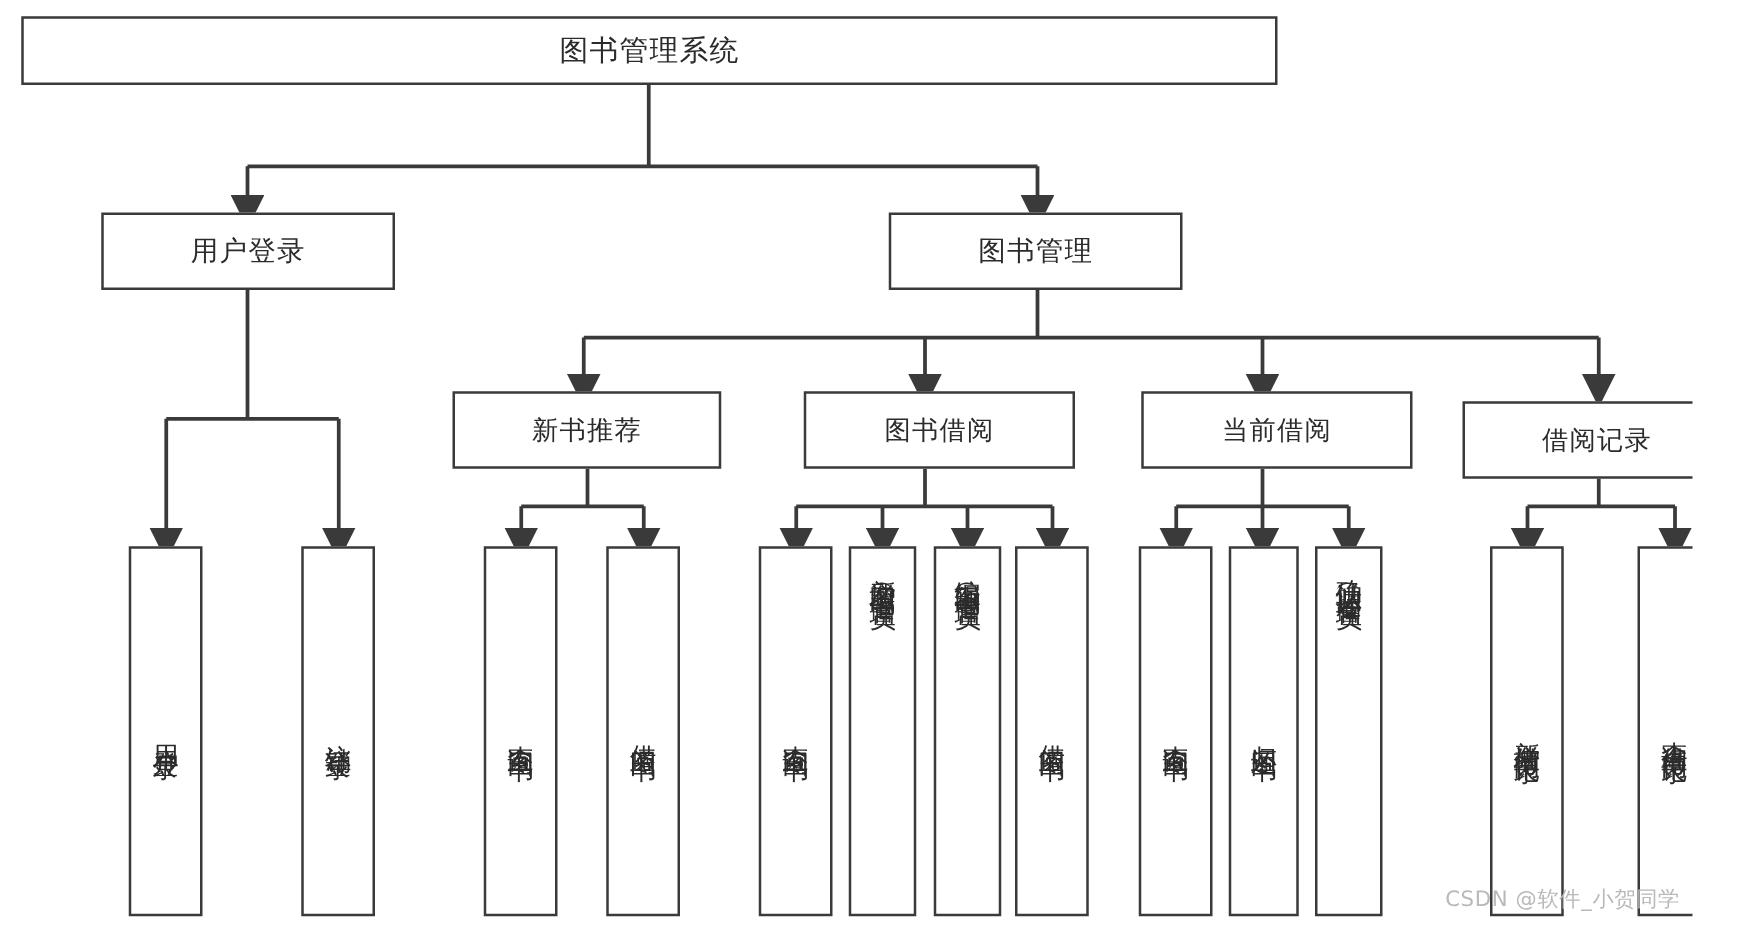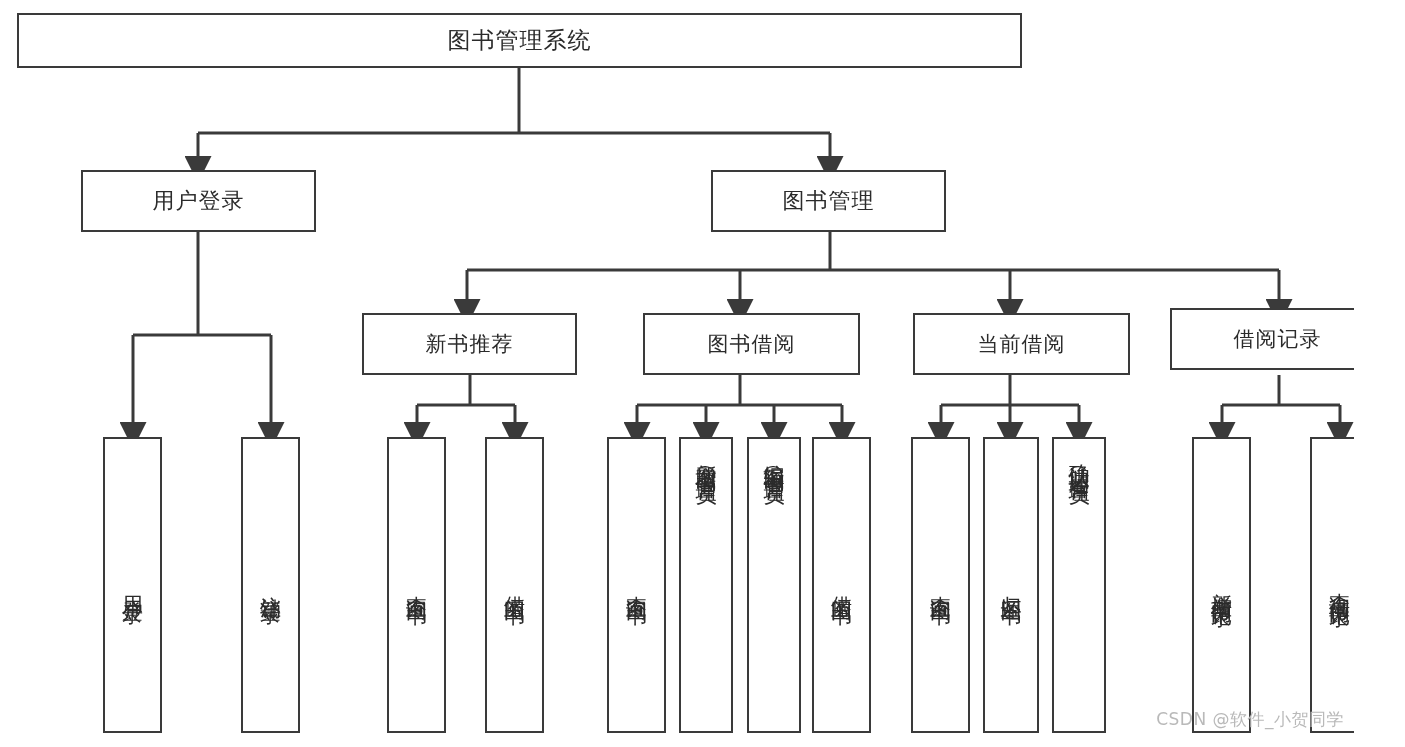--- a/index.html
+++ b/index.html
@@ -146,21 +146,21 @@
 
   <div class="node lvl3" style="left:362px; top:313px; width:215px; height:62px;">
     <span>新书推荐</span>
   </div>
   <div class="node lvl3" style="left:631px; top:313px; width:217px; height:62px;margin-left:12px;">
     <span>图书借阅</span>
   </div>
   <div class="node lvl3" style="left:901px; top:313px; width:217px; height:62px;margin-left:12px;">
     <span>当前借阅</span>
   </div>
-  <div class="node lvl3" style="left:1170px; top:308px; width:215px; height:62px;">
+  <div class="node lvl3" style="left:1170px; top:321px; width:215px; height:62px;">
     <span>借阅记录</span>
   </div>
 
   <div class="node leaf center-v" style="left:103px; top:437px; width:59px; height:296px;">
     <span class="vtext">用户登录</span>
   </div>
   <div class="node leaf center-v" style="left:241px; top:437px; width:59px; height:296px;">
     <span class="vtext">注销登录</span>
   </div>
 

